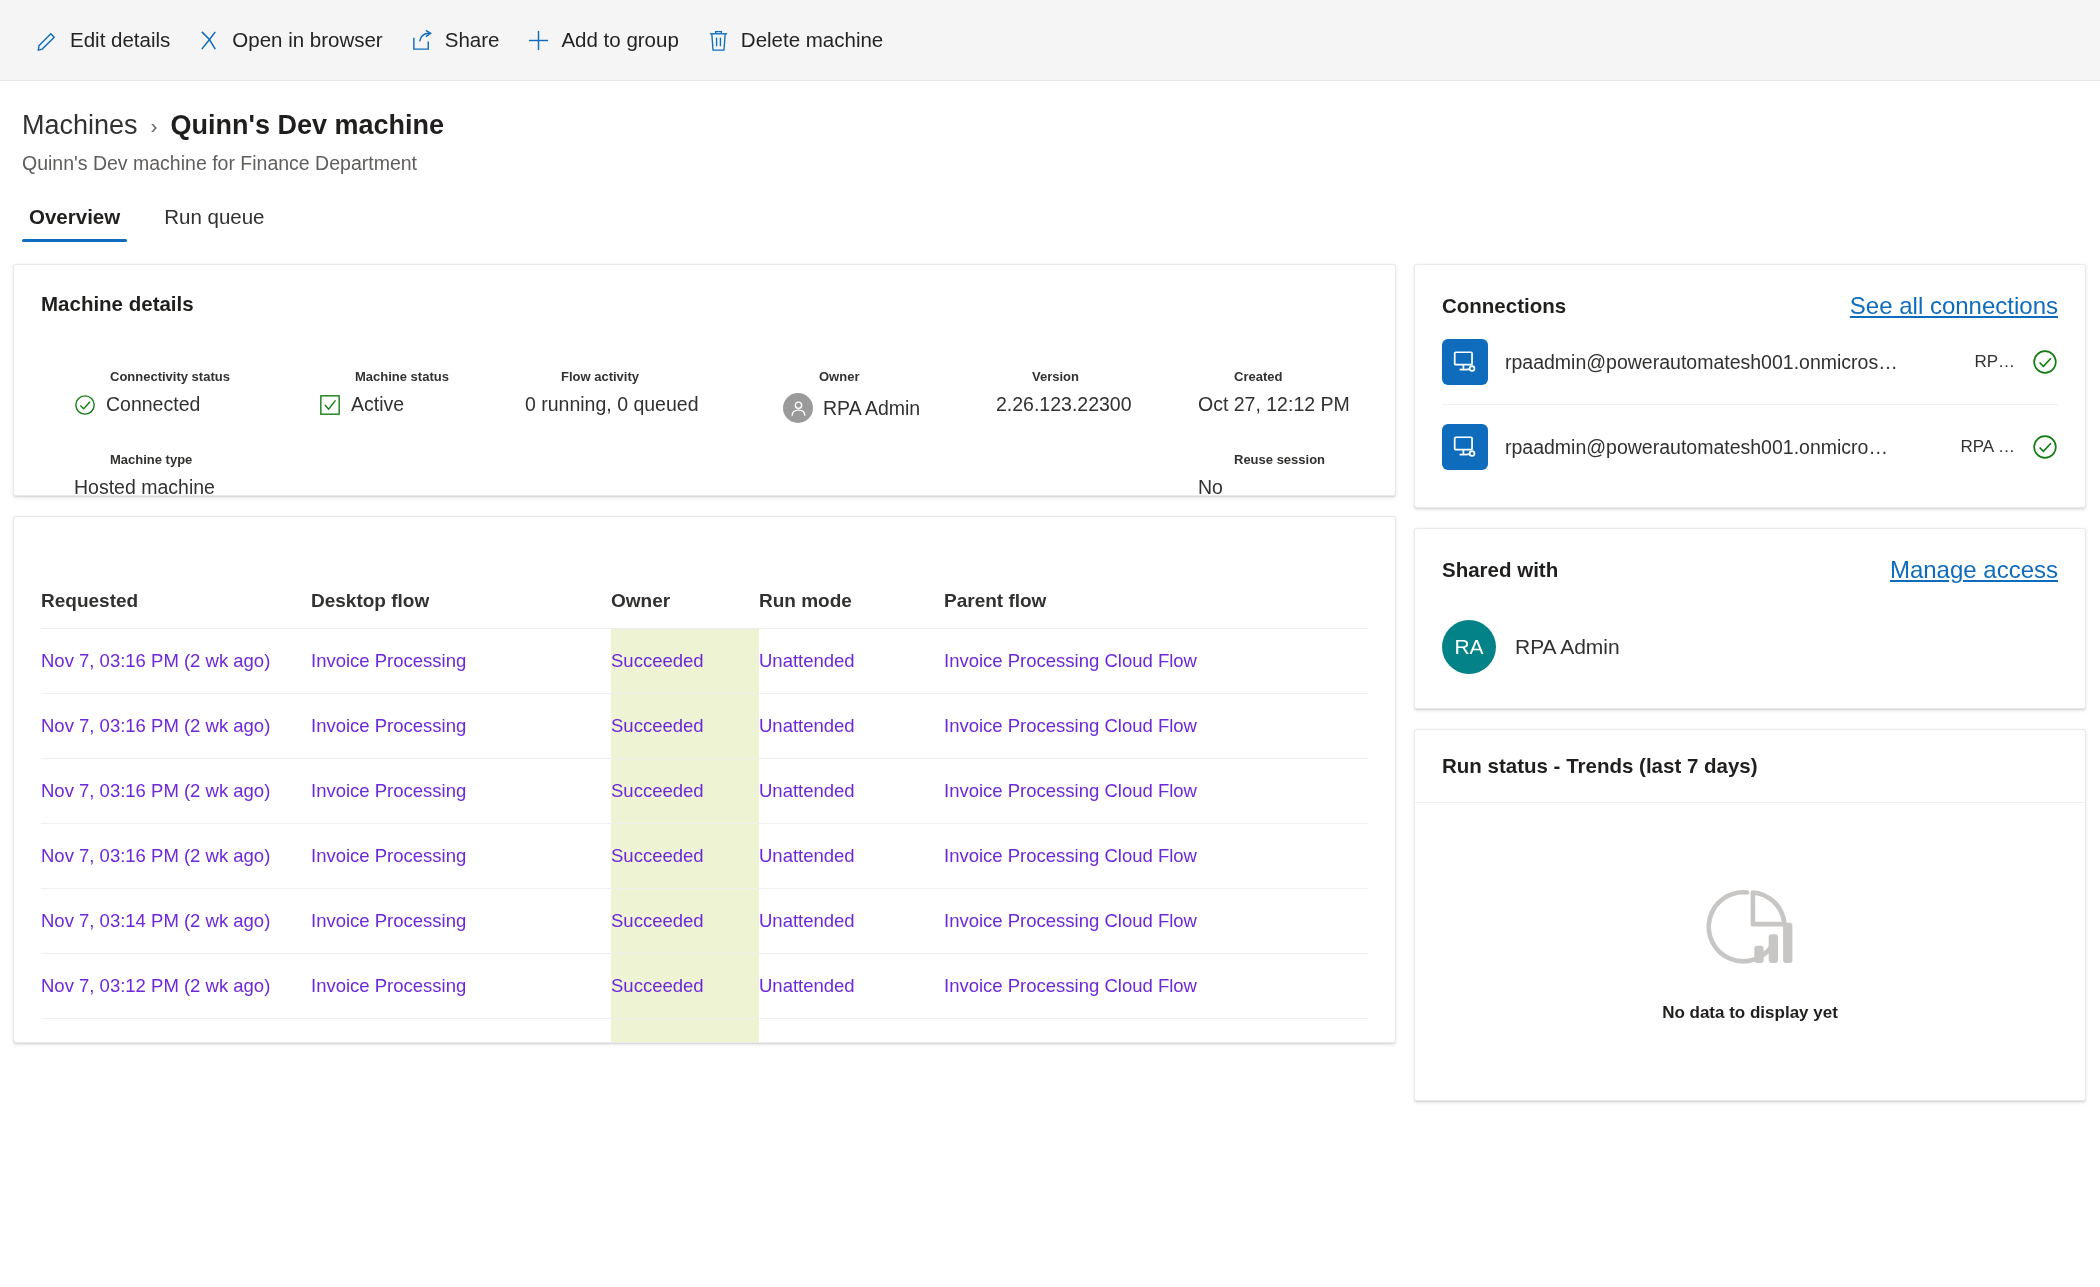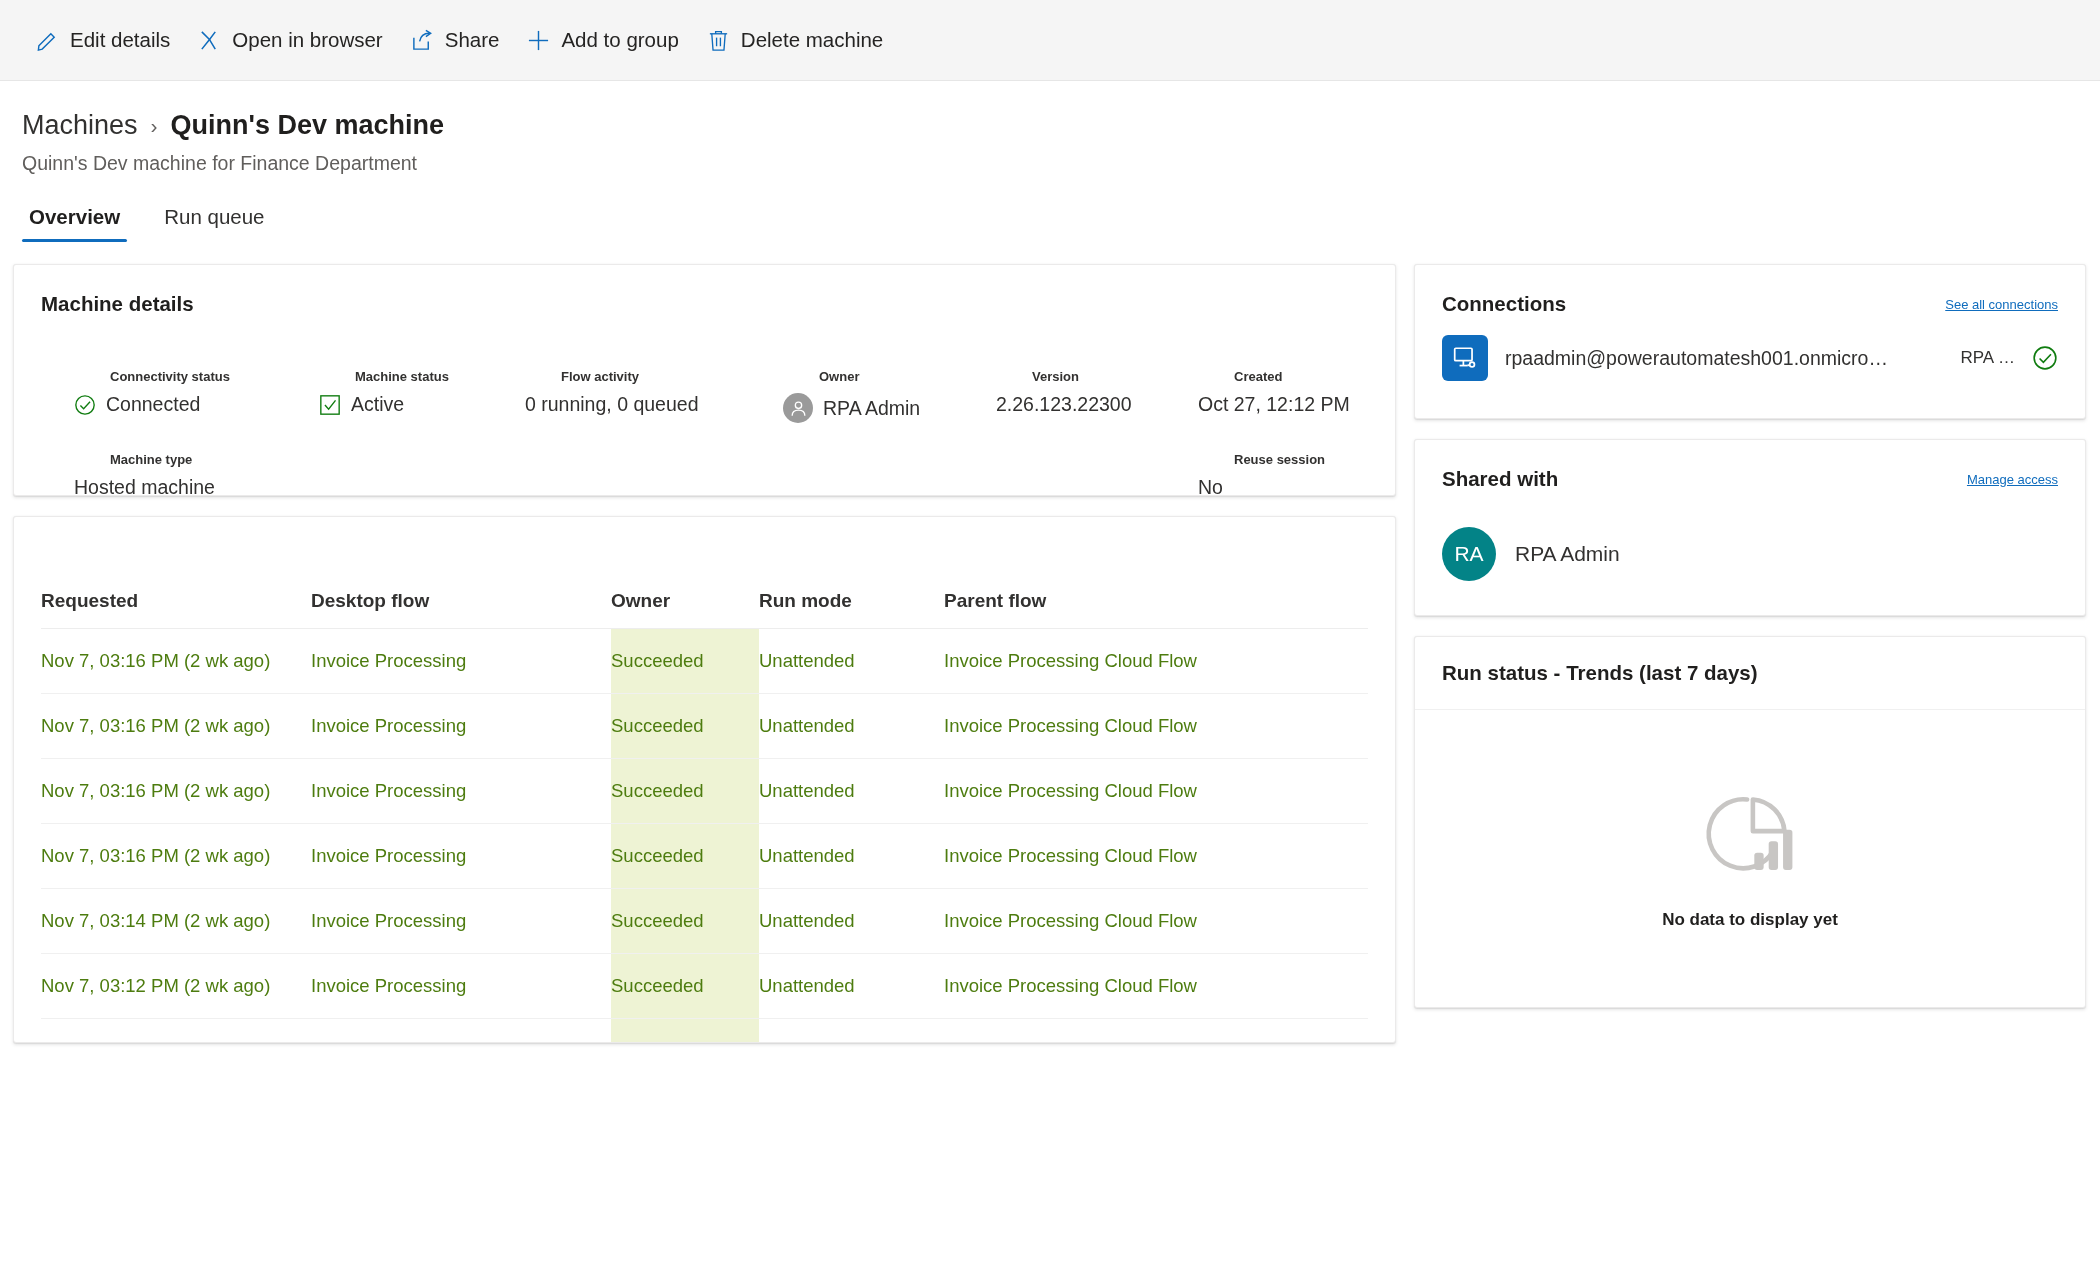--- a/index.html
+++ b/index.html
@@ -120,34 +120,34 @@
   .avatar-generic {
     width: 30px; height: 30px; border-radius: 50%;
     background: #9a9a9a; flex: none;
     display: flex; align-items: center; justify-content: center;
   }
 
   
   #last-runs { margin-top: 20px; padding: 26px 27px 0 27px; height: 527px; overflow: hidden; }
   #lr-head { display: flex; align-items: center; justify-content: space-between; }
   .link {
-    color: #0f6cbd; font-size: 13px; text-decoration: underline; cursor: pointer;
+    color: #0f6cbd; font-size: 24px; text-decoration: underline; cursor: pointer;
   }
   #runs-table { width: 100%; border-collapse: collapse; margin-top: 47px; table-layout: fixed; }
   #runs-table th {
     text-align: left;
     font-size: 19px;
     font-weight: 700;
     color: #323130;
     padding: 0 0 16px 0;
     border-bottom: 1px solid #ededed;
   }
   #runs-table td {
     font-size: 18.5px;
-    color: #4d7c0f;
+    color: #6d28d9;
     height: 65px;
     padding: 0;
     border-bottom: 1px solid #f0f0f0;
     vertical-align: middle;
   }
   td.status-cell { background: #eef3d4; padding-left: 10px; }
   th.col-req, td.col-req { width: 270px; padding-left: 32px; }
   th.col-flow, td.col-flow { width: 300px; }
   th.col-status, td.col-status { width: 148px; }
   th.col-status { padding-left: 10px; }
@@ -415,20 +415,37 @@
   </div>
 
   <div id="col-right">
 
     <div class="card" id="connections">
       <div id="conn-head">
         <div class="card-title">Connections</div>
         <div class="link">See all connections</div>
       </div>
       <div id="conn-list">
+          <div class="conn-row">
+            <span class="conn-tile">
+              <svg width="26" height="26" viewBox="0 0 24 24" fill="none" stroke="#ffffff" stroke-width="1.6">
+                <rect x="2.5" y="3" width="16" height="11.5" rx="1"></rect>
+                <path d="M7 19 H14"></path>
+                <path d="M10.5 14.5 V19"></path>
+                <circle cx="18.5" cy="18" r="2.2"></circle>
+                <path d="M14 19 L16.4 18.3"></path>
+              </svg>
+            </span>
+            <span class="conn-name">rpaadmin@powerautomatesh001.onmicros…</span>
+            <span class="conn-owner">RP…</span>
+            <svg class="conn-check" viewBox="0 0 24 24" fill="none" stroke="#107c10" stroke-width="1.5">
+              <circle cx="12" cy="12" r="10"></circle>
+              <path d="M7 12.5 L10.5 16 L17.5 8.5"></path>
+            </svg>
+          </div>
           <div class="conn-row">
             <span class="conn-tile">
               <svg width="26" height="26" viewBox="0 0 24 24" fill="none" stroke="#ffffff" stroke-width="1.6">
                 <rect x="2.5" y="3" width="16" height="11.5" rx="1"></rect>
                 <path d="M7 19 H14"></path>
                 <path d="M10.5 14.5 V19"></path>
                 <circle cx="18.5" cy="18" r="2.2"></circle>
                 <path d="M14 19 L16.4 18.3"></path>
               </svg>
             </span>

